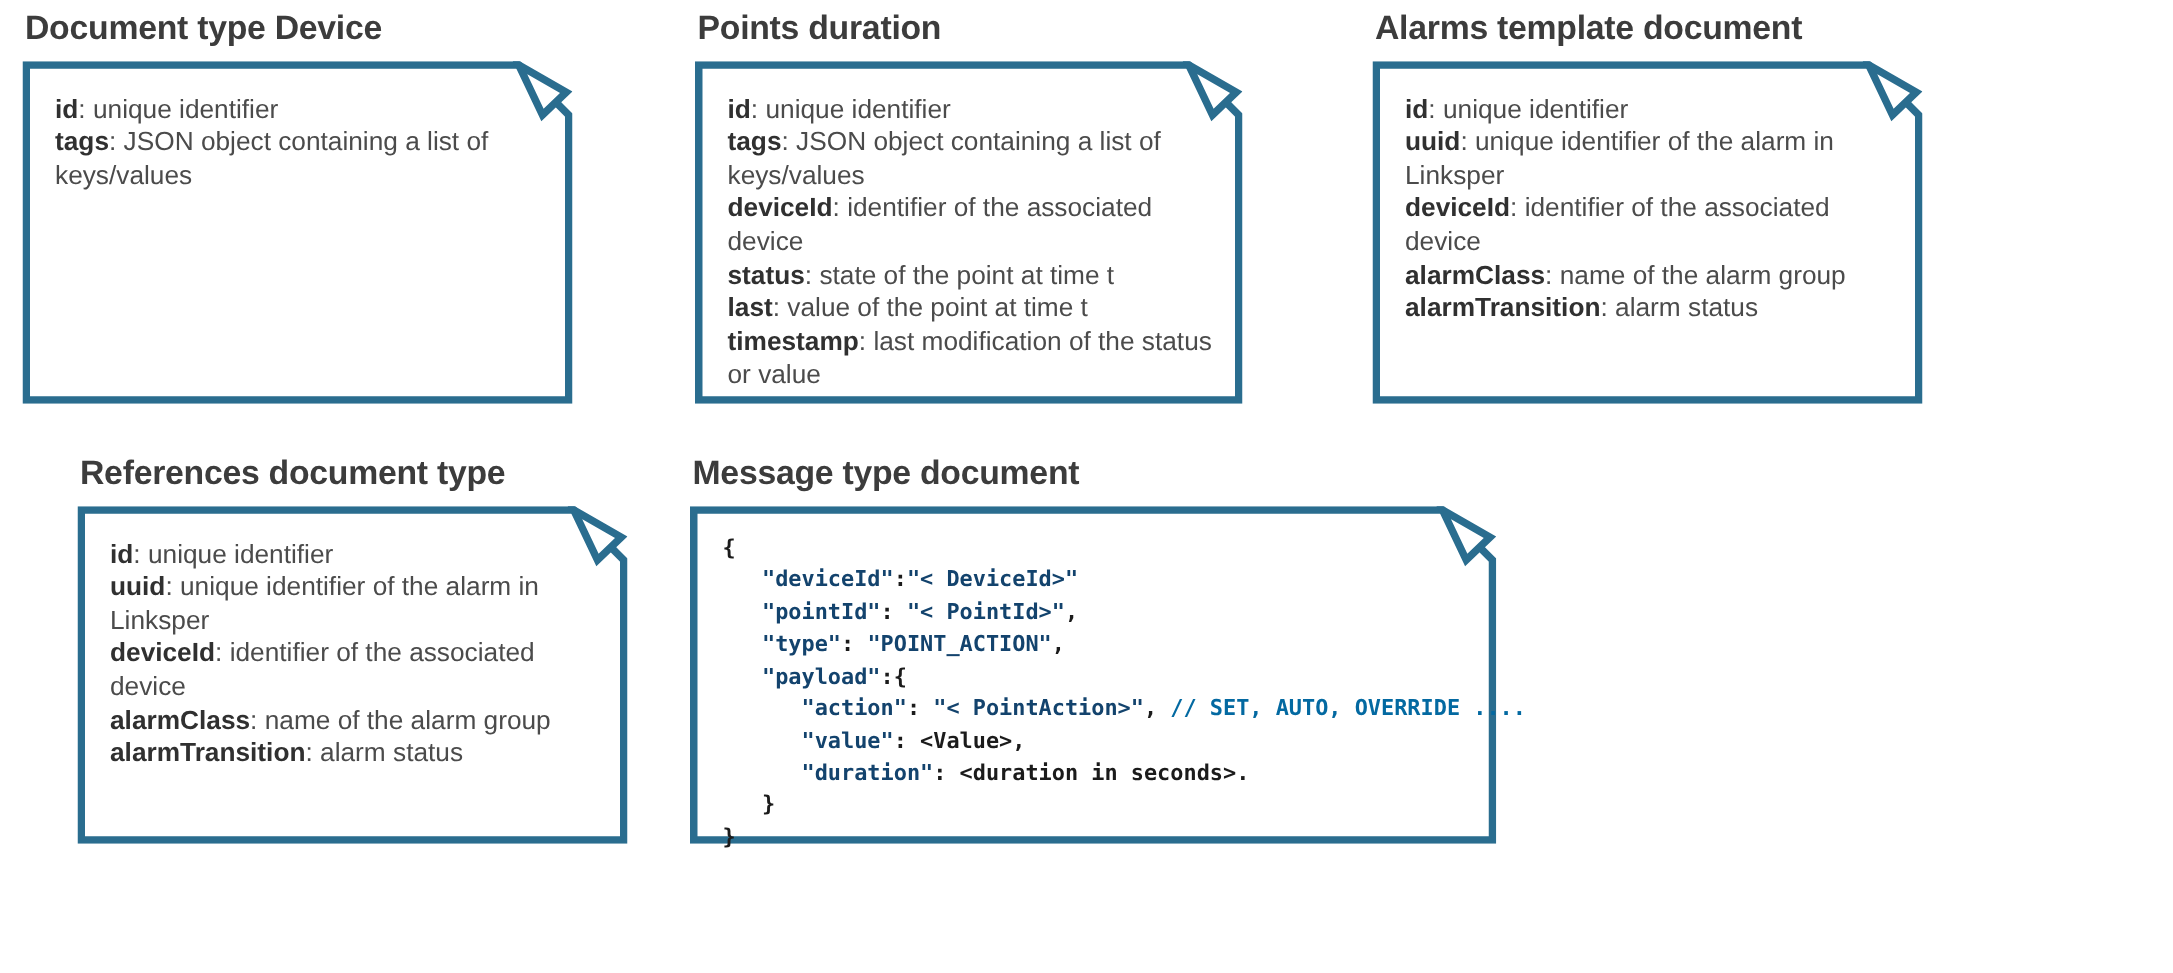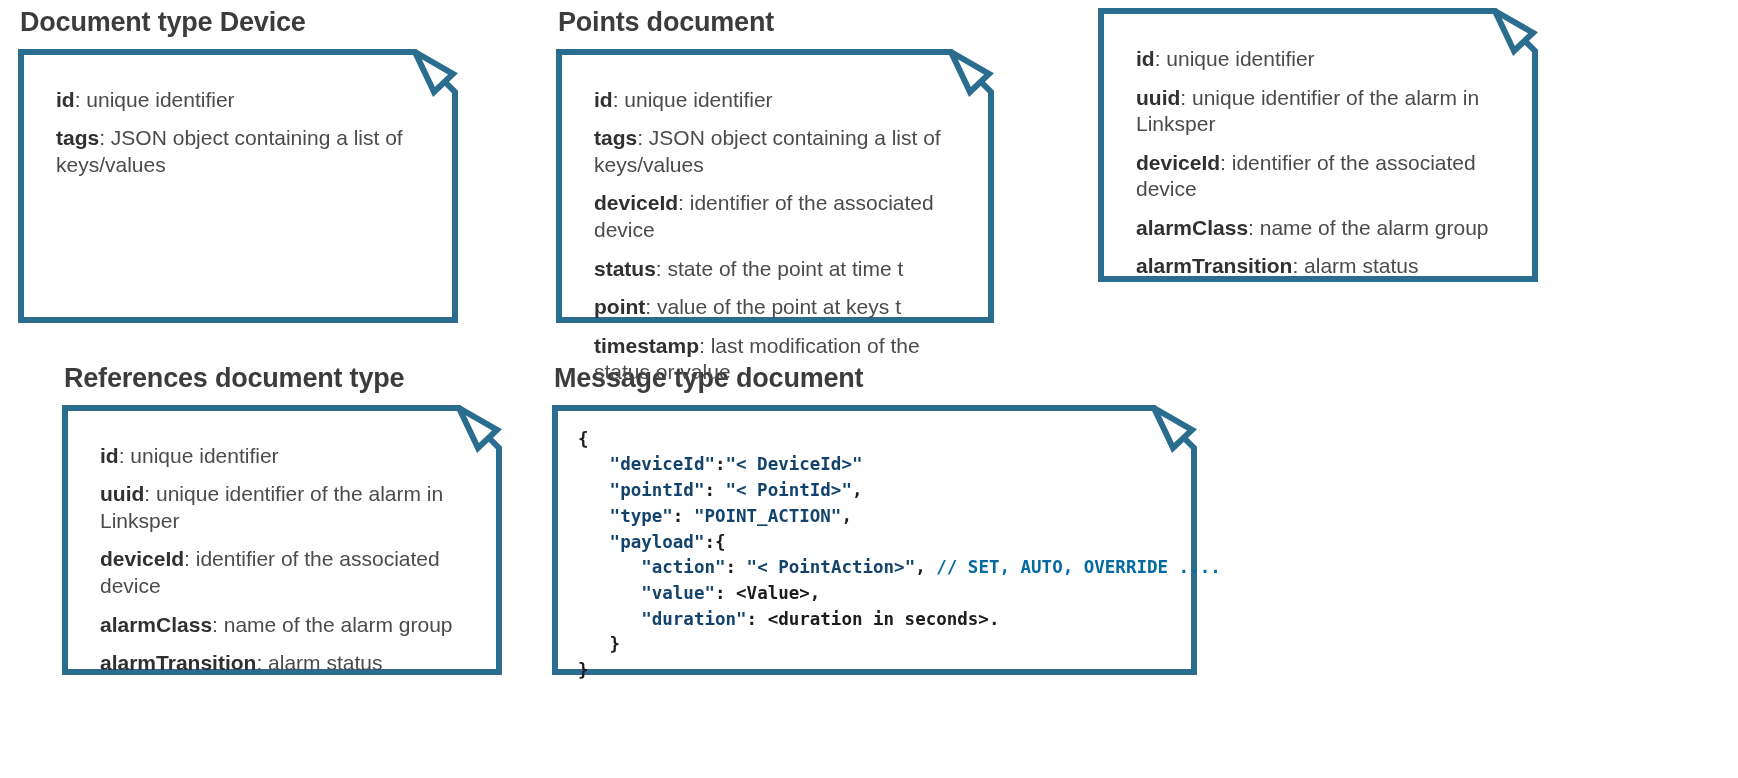--- a/index.html
+++ b/index.html
@@ -39,21 +39,21 @@
   .sheet-body{
     position:relative;
     padding:26px 22px 16px 26px;
     z-index:2;
   }
 
   .field-line{
     font-size:21px;
     line-height:1.265;
     color:#4b4b4b;
-    margin:12px;
+    margin:0;
   }
   .field-line b{
     color:#303030;
     font-weight:bold;
   }
 
   
   .code-body{
     position:relative;
     z-index:2;
@@ -81,37 +81,38 @@
           <path d="M 3 3 L 397 3 L 437 43 L 437 271 L 3 271 Z" fill="#ffffff" stroke="#2a6d8f" stroke-width="6" stroke-linejoin="miter"></path>
           <path d="M 397 3 L 435 24.8 L 416 43 Z" fill="#ffffff" stroke="#2a6d8f" stroke-width="6" stroke-linejoin="miter"></path>
         </svg>
         <div class="sheet-body">
           <p class="field-line"><b>id</b><span>: </span><span>unique identifier</span></p>
           <p class="field-line"><b>tags</b><span>: </span><span>JSON object containing a list of keys/values</span></p>
         </div>
       </div>
     </div>
     <div class="card-block" style="left: 556px; top: 8px; width: 438px;">
-      <div class="card-title">Points document</div>
+      <div class="card-title">Points duration</div>
       <div class="sheet" style="width: 438px; height: 274px;">
         <svg class="sheet-svg" viewBox="0 0 438 274" preserveAspectRatio="none">
           <path d="M 3 3 L 395 3 L 435 43 L 435 271 L 3 271 Z" fill="#ffffff" stroke="#2a6d8f" stroke-width="6" stroke-linejoin="miter"></path>
           <path d="M 395 3 L 433 24.8 L 414 43 Z" fill="#ffffff" stroke="#2a6d8f" stroke-width="6" stroke-linejoin="miter"></path>
         </svg>
         <div class="sheet-body">
           <p class="field-line"><b>id</b><span>: </span><span>unique identifier</span></p>
           <p class="field-line"><b>tags</b><span>: </span><span>JSON object containing a list of keys/values</span></p>
           <p class="field-line"><b>deviceId</b><span>: </span><span>identifier of the associated device</span></p>
           <p class="field-line"><b>status</b><span>: </span><span>state of the point at time t</span></p>
-          <p class="field-line"><b>point</b><span>: </span><span>value of the point at keys t</span></p>
+          <p class="field-line"><b>last</b><span>: </span><span>value of the point at time t</span></p>
           <p class="field-line"><b>timestamp</b><span>: </span><span>last modification of the status or value</span></p>
         </div>
       </div>
     </div>
     <div class="card-block" style="left: 1098px; top: 8px; width: 440px;">
+      <div class="card-title">Alarms template document</div>
       <div class="sheet" style="width: 440px; height: 274px;">
         <svg class="sheet-svg" viewBox="0 0 440 274" preserveAspectRatio="none">
           <path d="M 3 3 L 397 3 L 437 43 L 437 271 L 3 271 Z" fill="#ffffff" stroke="#2a6d8f" stroke-width="6" stroke-linejoin="miter"></path>
           <path d="M 397 3 L 435 24.8 L 416 43 Z" fill="#ffffff" stroke="#2a6d8f" stroke-width="6" stroke-linejoin="miter"></path>
         </svg>
         <div class="sheet-body">
           <p class="field-line"><b>id</b><span>: </span><span>unique identifier</span></p>
           <p class="field-line"><b>uuid</b><span>: </span><span>unique identifier of the alarm in Linksper</span></p>
           <p class="field-line"><b>deviceId</b><span>: </span><span>identifier of the associated device</span></p>
           <p class="field-line"><b>alarmClass</b><span>: </span><span>name of the alarm group</span></p>

